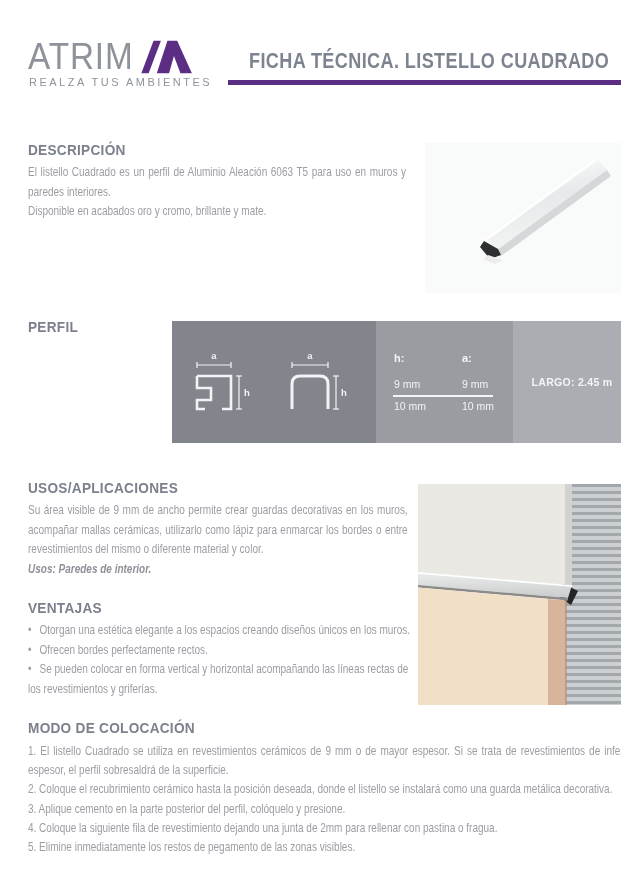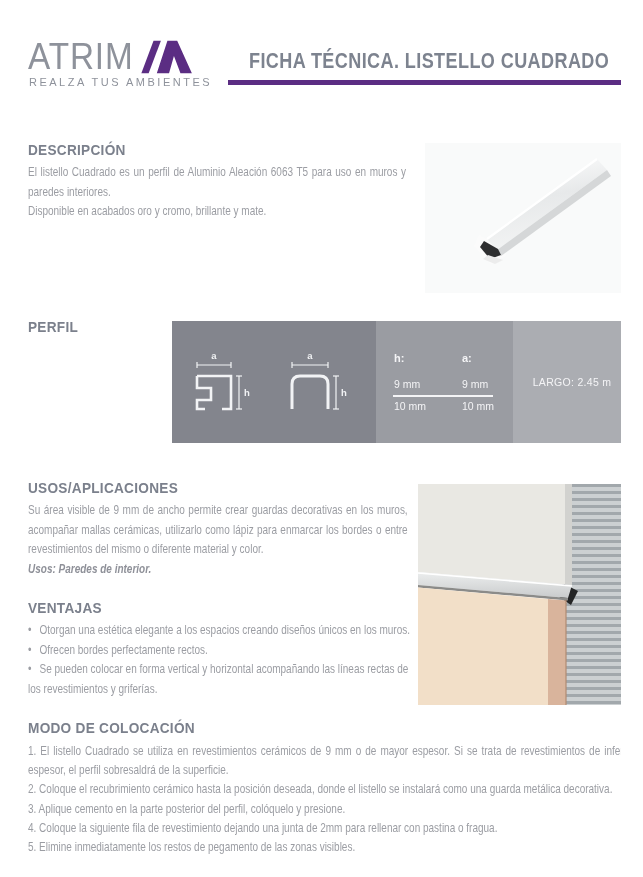--- a/index.html
+++ b/index.html
@@ -28,21 +28,21 @@
   .bullet-item{display:block;}
   .bullet-mark{display:inline-block;width:14px;}
   
   .perfil-row{position:absolute;left:172px;top:321px;height:122px;display:flex;}
   .box-dark{width:204px;height:122px;background:#83858d;position:relative;}
   .box-mid{width:137px;height:122px;background:#9a9ca2;position:relative;color:#f4f4f6;}
   .box-light{width:118px;height:122px;background:#abadb2;display:flex;align-items:center;justify-content:center;}
   .dimcol-label{position:absolute;font-size:11px;font-weight:700;}
   .dimcol-val{position:absolute;font-size:10.5px;text-align:right;}
   .dim-divider{position:absolute;left:17px;top:74px;width:100px;height:1.5px;background:#f4f4f6;}
-  .largo{color:#f4f4f6;font-size:10.5px;font-weight:400;letter-spacing:.3px;}
+  .largo{color:#f4f4f6;font-size:10.5px;font-weight:700;letter-spacing:.3px;}
   
   .product-photo{position:absolute;left:425px;top:143px;width:210px;height:150px;}
   .app-photo{position:absolute;left:418px;top:484px;width:204px;height:221px;}
 </style>
 </head>
 <body>
 
 <div class="page">
 
   <div class="brand">

